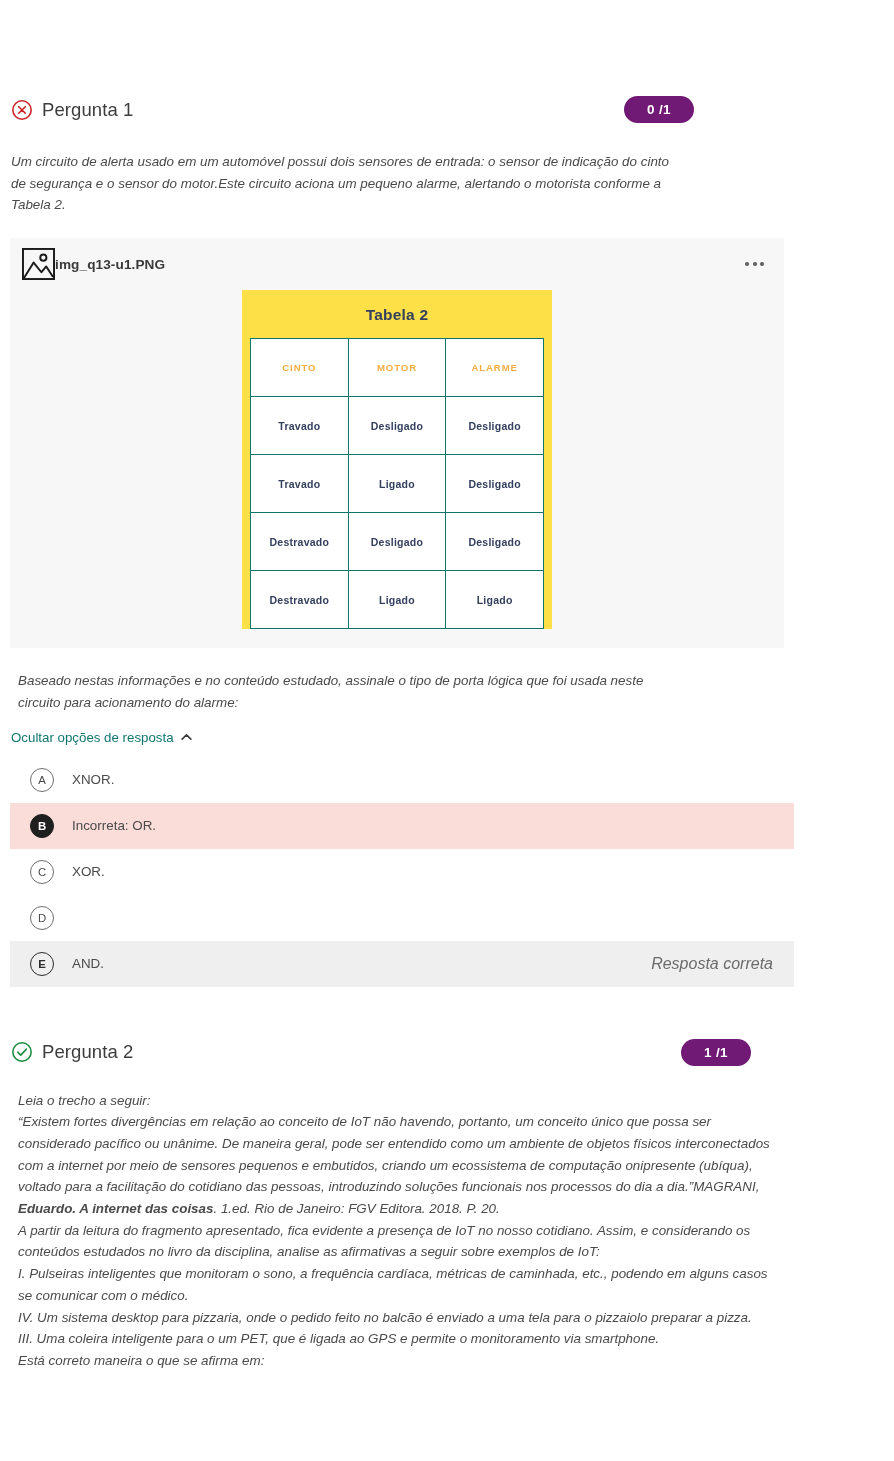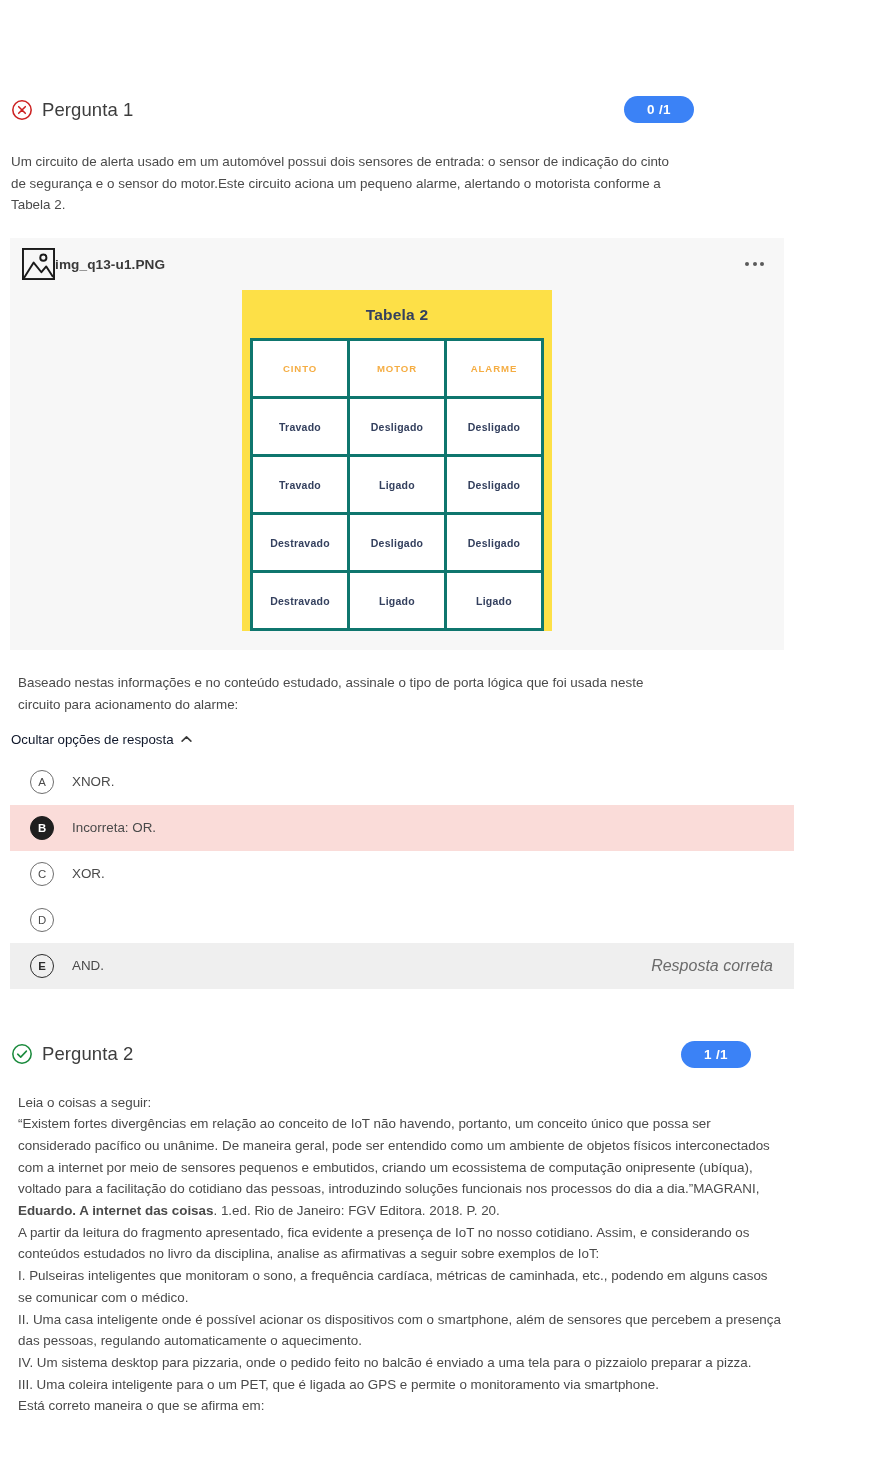--- a/index.html
+++ b/index.html
@@ -33,36 +33,37 @@
     align-items: center;
     gap: 9px;
   }
   .q-title {
     font-size: 18.5px;
     color: #3d3d3d;
     letter-spacing: .1px;
   }
   .status-icon { width: 22px; height: 22px; display: block; flex: none; }
   .score-badge {
-    background: #3b82f6;
+    background: #701a75;
     color: #ffffff;
     font-size: 13.5px;
     font-weight: bold;
     border-radius: 14px;
     padding: 6px 23px;
     letter-spacing: .4px;
     white-space: nowrap;
   }
 
   
   .q-body {
     font-size: 13.4px;
     line-height: 1.62;
     color: #4a4a4a;
     padding: 0 120px 0 11px;
+    font-style: italic;
   }
   .q-body.wide { padding: 0 20px 0 18px; }
   .q-body p { margin: 0; }
 
   
   .attachment {
     margin: 22px 10px 0 10px;
     width: 774px;
     background: #f7f7f7;
     position: relative;
@@ -109,41 +110,41 @@
     padding: 4px 0 14px 0;
     letter-spacing: .2px;
   }
   table.tt {
     border-collapse: collapse;
     margin: 0 auto;
     width: 294px;
     table-layout: fixed;
   }
   table.tt td, table.tt th {
-    border: 3px solid #0f766e;
+    border: 1px solid #0f766e;
     height: 58px;
     text-align: center;
     vertical-align: middle;
     font-size: 10.5px;
     font-weight: bold;
     color: #34405e;
     letter-spacing: .25px;
     background: #ffffff;
   }
   table.tt th {
     color: #f5ad43;
     font-size: 9.6px;
     letter-spacing: .9px;
   }
 
   
   .toggle-line {
     padding: 16px 11px 0 11px;
     font-size: 13.3px;
-    color: #0f172a;
+    color: #0f766e;
     display: flex;
     align-items: center;
     gap: 7px;
     width: max-content;
     cursor: pointer;
   }
   .chev { display: block; width: 11px; height: 8px; }
 
   
   .options { margin-top: 12px; }
@@ -305,24 +306,23 @@
         <svg class="status-icon" viewBox="0 0 24 24">
           <circle cx="12" cy="12" r="10" fill="none" stroke="#1a8a3c" stroke-width="1.7"></circle>
           <path d="M7.3 12.2 L10.6 15.4 L16.8 8.9" fill="none" stroke="#1a8a3c" stroke-width="1.7" stroke-linecap="round" stroke-linejoin="round"></path>
         </svg>
         <span class="q-title">Pergunta 2</span>
       </div>
       <span class="score-badge">1 /1</span>
     </div>
 
     <div class="q-body wide" style="padding-top:24px;">
-      <p>Leia o coisas a seguir:</p>
+      <p>Leia o trecho a seguir:</p>
       <p><span>“Existem fortes divergências em relação ao conceito de IoT não havendo, portanto, um conceito único que possa ser considerado pacífico ou unânime. De maneira geral, pode ser entendido como um ambiente de objetos físicos interconectados com a internet por meio de sensores pequenos e embutidos, criando um ecossistema de computação onipresente (ubíqua), voltado para a facilitação do cotidiano das pessoas, introduzindo soluções funcionais nos processos do dia a dia.”MAGRANI, </span><strong>Eduardo. A internet das coisas</strong><span>. 1.ed. Rio de Janeiro: FGV Editora. 2018. P. 20.</span></p>
       <p>A partir da leitura do fragmento apresentado, fica evidente a presença de IoT no nosso cotidiano. Assim, e considerando os conteúdos estudados no livro da disciplina, analise as afirmativas a seguir sobre exemplos de IoT:</p>
       <p>I. Pulseiras inteligentes que monitoram o sono, a frequência cardíaca, métricas de caminhada, etc., podendo em alguns casos se comunicar com o médico.</p>
-      <p>II. Uma casa inteligente onde é possível acionar os dispositivos com o smartphone, além de sensores que percebem a presença das pessoas, regulando automaticamente o aquecimento.</p>
       <p>IV. Um sistema desktop para pizzaria, onde o pedido feito no balcão é enviado a uma tela para o pizzaiolo preparar a pizza.</p>
       <p>III. Uma coleira inteligente para o um PET, que é ligada ao GPS e permite o monitoramento via smartphone.</p>
       <p>Está correto maneira o que se afirma em:</p>
     </div>
   </div>
 
 </div>
 
 </body></html>

